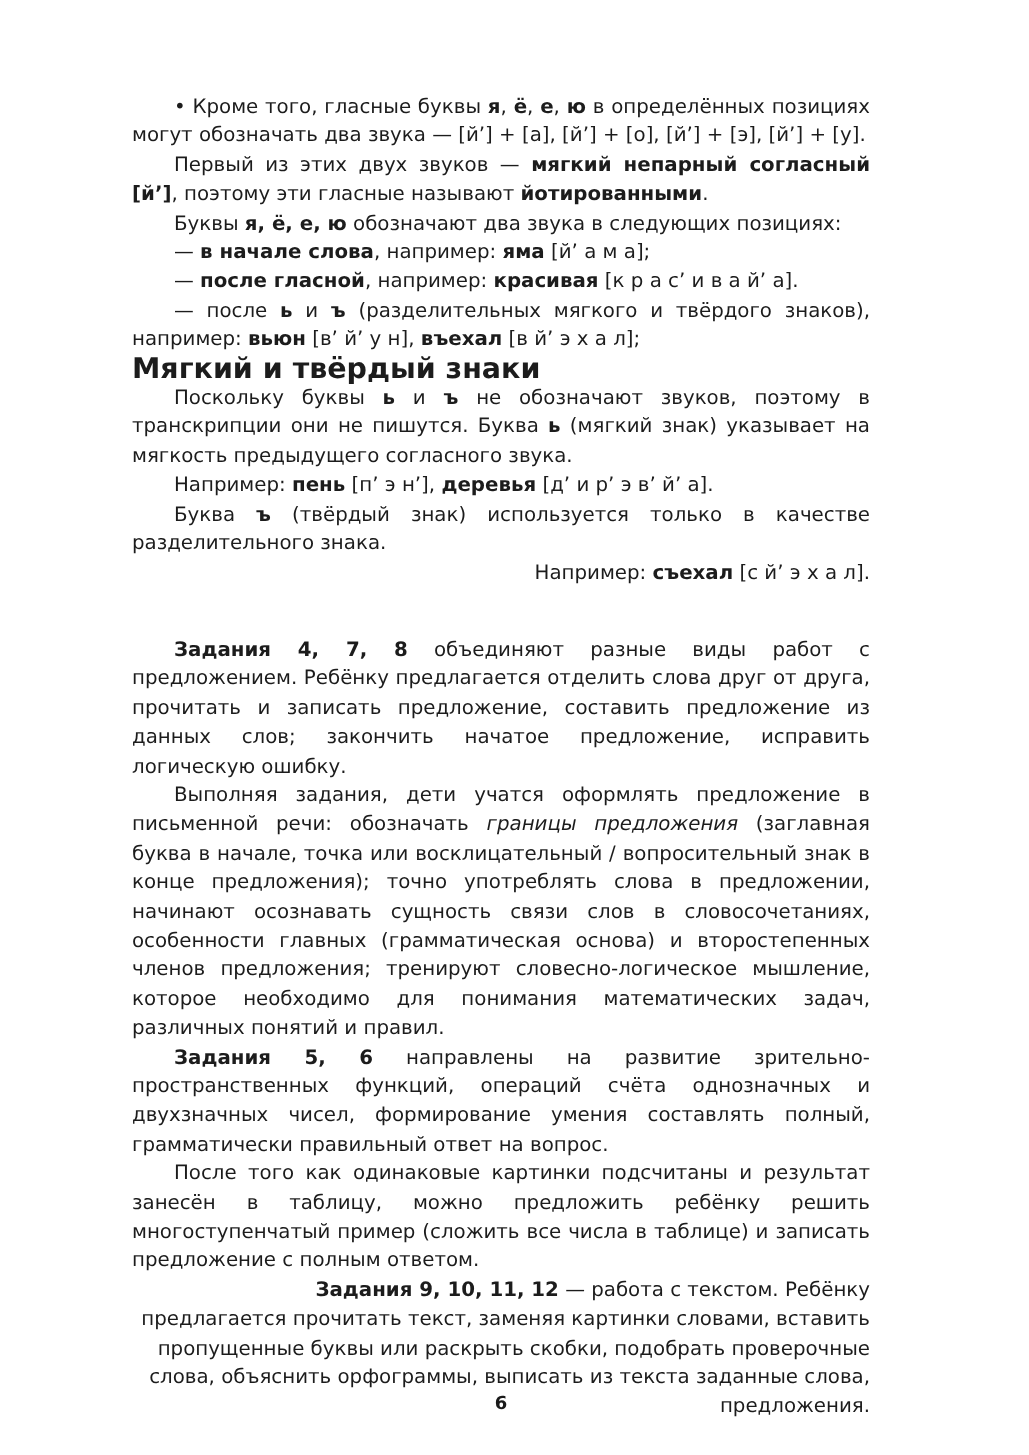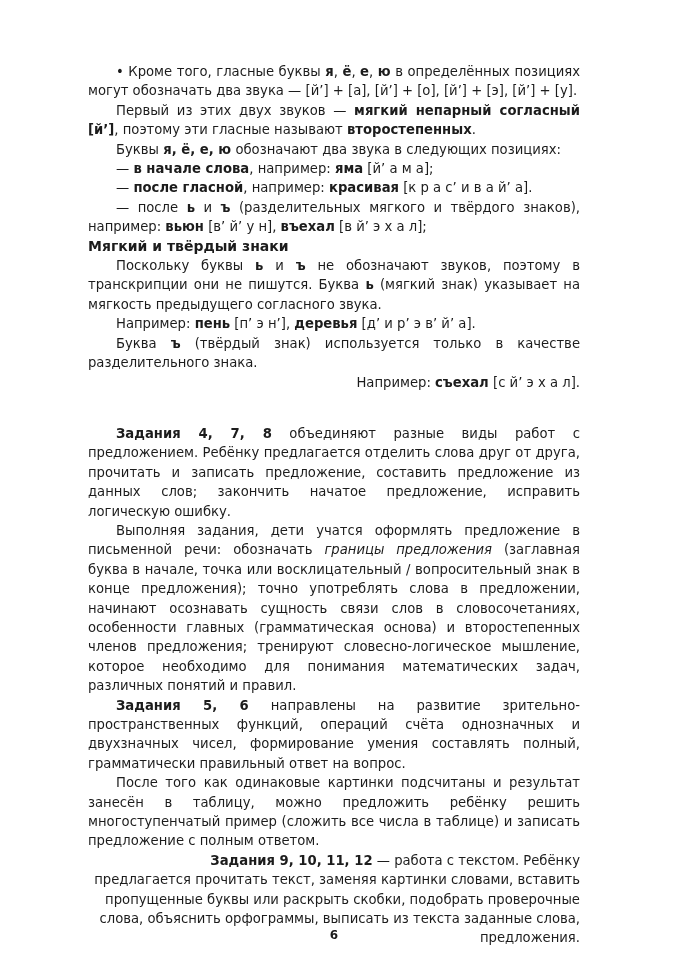--- a/index.html
+++ b/index.html
@@ -45,21 +45,21 @@
     font-weight: 700;
   }
   i, .i {
     font-style: italic;
   }
   .gap-block {
     height: 32px;
   }
   .subhead {
     font-weight: 700;
-    font-size: 14px;
+    font-size: 19px;
     line-height: 19.4px;
     text-align: left;
     text-indent: 0;
   }
   .page-number {
     position: absolute;
     left: 0;
     right: 0;
     bottom: 28px;
     text-align: center;
@@ -77,21 +77,21 @@
 <div class="page">
 
   <div class="body-text">
 
     <p class="bullet-par">
       <span>•</span>
       Кроме того, гласные буквы <b>я</b>, <b>ё</b>, <b>е</b>, <b>ю</b> в определённых позициях могут обозначать два звука — [й’]&nbsp;+&nbsp;[а], [й’]&nbsp;+&nbsp;[о], [й’]&nbsp;+&nbsp;[э], [й’]&nbsp;+&nbsp;[у].
     </p>
 
     <p class="indent">
-      Первый из этих двух звуков — <b>мягкий непарный согласный [й’]</b>, поэтому эти гласные называют <b>второстепенных</b>.
+      Первый из этих двух звуков — <b>мягкий непарный согласный [й’]</b>, поэтому эти гласные называют <b>йотированными</b>.
     </p>
 
     <p class="indent">
       Буквы <b>я, ё, е, ю</b> обозначают два звука в следующих позициях:
     </p>
 
     <p class="dash-par">
       — <b>в начале слова</b>, например: <b>яма</b> [й’ а м а];
     </p>
 

